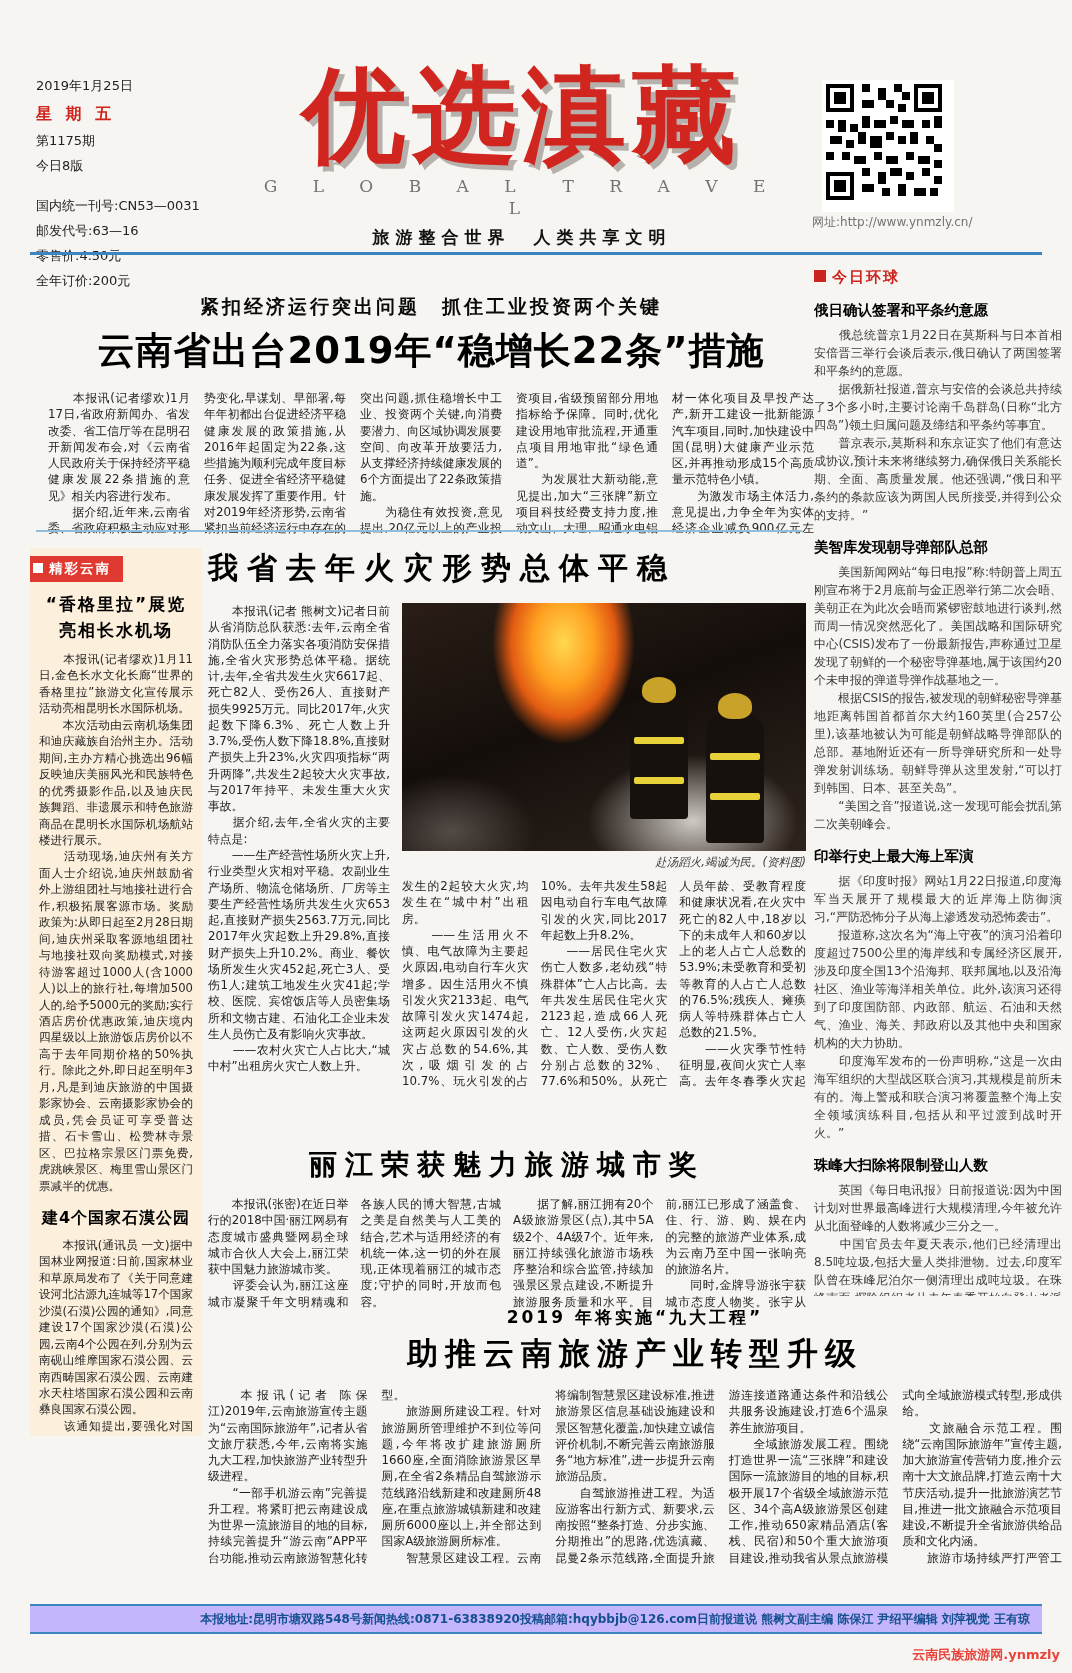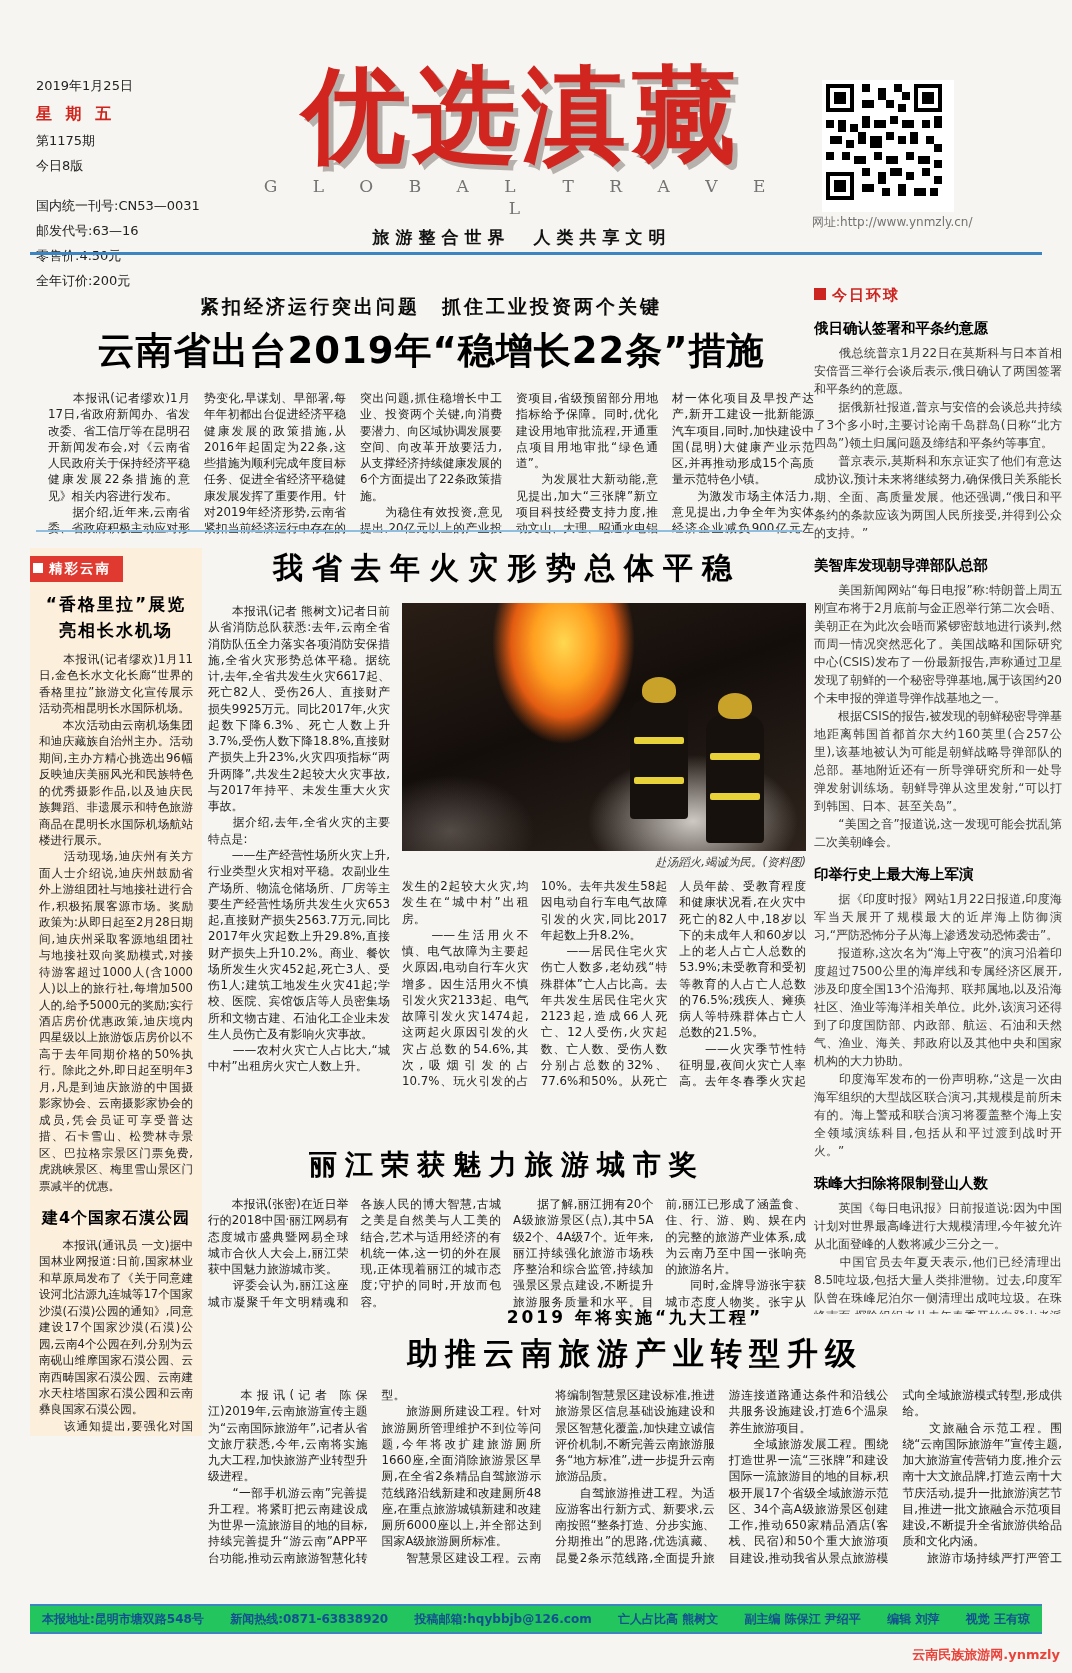--- a/index.html
+++ b/index.html
@@ -26,39 +26,39 @@
   .bodytext{font-size:11.8px;line-height:1.38;color:#222;}
 
   
   .lead{position:absolute;left:36px;top:294px;width:766px;margin-left:12px;}
   .lead .kicker{text-align:center;font-weight:bold;font-size:19px;letter-spacing:3px;color:#0a0a0a;}
   .lead .headline{text-align:center;font-weight:900;font-size:37px;letter-spacing:1px;color:#000;margin-top:6px;}
   .lead .body{margin-top:14px;column-count:5;column-gap:14px;height:158px;overflow:hidden;}
   .leadrule{position:absolute;left:36px;top:530px;width:766px;height:2px;background:#8fbede;}
 
   
-  .rsb{position:absolute;left:814px;top:268px;width:248px;height:1028px;overflow:hidden;margin-top:18px;}
+  .rsb{position:absolute;left:814px;top:268px;width:248px;height:1028px;overflow:hidden;}
   .rsb .badge{color:#cc2420;font-weight:bold;font-size:15px;letter-spacing:2px;}
   .rsb .badge .sq{display:inline-block;width:12px;height:12px;background:#cc2420;margin-right:6px;}
   .rsb .item-title{font-weight:bold;font-size:14.5px;color:#000;margin:14px 0 6px;}
   .rsb .item-body{font-size:12px;line-height:1.5;color:#3a3a3a;}
 
   
   .lsb{position:absolute;left:30px;top:548px;width:172px;height:888px;background:#fcefdb;padding:6px 9px;
        box-sizing:border-box;overflow:hidden;}
   .lsb .badge{position:relative;display:inline-block;background:#e03a30;color:#fff;font-weight:bold;
               font-size:13.5px;letter-spacing:2px;padding:4px 12px 4px 8px;margin:2px 0 10px -14px;}
   .lsb .badge .sq{display:inline-block;width:10px;height:10px;background:#fff;margin-right:6px;}
   .lsb .s1title{text-align:center;font-weight:900;font-size:17px;letter-spacing:2px;color:#000;line-height:1.5;}
   .lsb .sbbody{margin-top:8px;font-size:11.6px;line-height:1.42;color:#252525;}
   .lsb .s2title{text-align:center;font-weight:900;font-size:16px;letter-spacing:1px;color:#000;margin:14px 0 6px;}
 
   
   .fire{position:absolute;left:208px;top:548px;width:598px;}
-  .fire .headline{text-align:center;font-weight:900;font-size:30px;letter-spacing:9px;color:#000;}
+  .fire .headline{text-align:left;font-weight:900;font-size:30px;letter-spacing:9px;color:#000;}
   .fire .content{display:flex;gap:12px;margin-top:14px;}
   .fire .c1{width:182px;flex:0 0 182px;height:508px;overflow:hidden;}
   .fire .right{flex:1;}
   .photo{position:relative;width:100%;height:248px;overflow:hidden;
      background:
        radial-gradient(95px 135px at 40% 16%, #ffd851 0%, #ffa020 32%, #e25b12 55%, rgba(60,30,20,0) 75%),
        radial-gradient(150px 95px at 72% 88%, rgba(225,220,214,.9), rgba(120,110,105,0) 70%),
        radial-gradient(120px 80px at 12% 92%, rgba(150,140,135,.45), rgba(80,70,65,0) 70%),
        linear-gradient(160deg,#2a1e16 0%,#140e0b 45%,#2e241d 100%);}
   .ff{position:absolute;width:58px;height:120px;background:#17110d;border-radius:16px 16px 4px 4px;}
@@ -74,23 +74,23 @@
   .lij .headline{text-align:center;font-weight:900;font-size:28px;letter-spacing:8px;color:#000;}
   .lij .body{margin-top:12px;column-count:4;column-gap:12px;height:118px;overflow:hidden;}
 
   
   .tour{position:absolute;left:208px;top:1306px;width:854px;}
   .tour .kicker{text-align:center;font-weight:bold;font-size:17px;letter-spacing:3px;color:#000;}
   .tour .headline{text-align:center;font-weight:900;font-size:31px;letter-spacing:7px;color:#000;margin-top:4px;}
   .tour .body{margin-top:12px;column-count:5;column-gap:14px;height:188px;overflow:hidden;}
 
   
-  .footer{position:absolute;left:30px;top:1604px;width:1012px;height:30px;background:#22c55e;
+  .footer{position:absolute;left:30px;top:1604px;width:1012px;height:30px;background:#c4b5fd;
           border-top:2px solid #3c85c0;border-bottom:2px solid #3c85c0;display:flex;align-items:center;
-          justify-content:space-between;padding:0 12px;box-sizing:border-box;
+          justify-content:flex-end;padding:0 12px;box-sizing:border-box;
           font-size:12px;font-weight:bold;color:#14508f;white-space:nowrap;}
   .watermark{position:absolute;right:12px;top:1646px;font-size:13px;font-weight:bold;color:#e8443b;}
 </style>
 </head>
 <body>
 
 <div class="page">
 
   <div class="pubinfo">
     <div>2019年1月25日</div>
@@ -273,20 +273,20 @@
 　　自驾旅游推进工程。为适应游客出行新方式、新要求,云南按照“整条打造、分步实施、分期推出”的思路,优选滇藏、昆曼2条示范线路,全面提升旅游连接道路通达条件和沿线公共服务设施建设,打造6个温泉养生旅游项目。
 　　全域旅游发展工程。围绕打造世界一流“三张牌”和建设国际一流旅游目的地的目标,积极开展17个省级全域旅游示范区、34个高A级旅游景区创建工作,推动650家精品酒店(客栈、民宿)和50个重大旅游项目建设,推动我省从景点旅游模式向全域旅游模式转型,形成供给。
 　　文旅融合示范工程。围绕“云南国际旅游年”宣传主题,加大旅游宣传营销力度,推介云南十大文旅品牌,打造云南十大节庆活动,提升一批旅游演艺节目,推进一批文旅融合示范项目建设,不断提升全省旅游供给品质和文化内涵。
 　　旅游市场持续严打严管工程。紧盯旅游市场突出问题,以根除“不合理低价游”、加强旅游团队运行监管为重点,不断提升旅游服务质量,加快推进旅游产业转型升级。</div>
   </div>
 
   <div class="footer">
     <span>本报地址:昆明市塘双路548号</span>
     <span>新闻热线:0871-63838920</span>
     <span>投稿邮箱:hqybbjb@126.com</span>
-    <span>亡人占比高 熊树文</span>
+    <span>日前报道说 熊树文</span>
     <span>副主编 陈保江 尹绍平</span>
     <span>编辑 刘萍</span>
     <span>视觉 王有琼</span>
   </div>
   <div class="watermark">云南民族旅游网.ynmzly</div>
 
 </div>
 
 </body></html>

